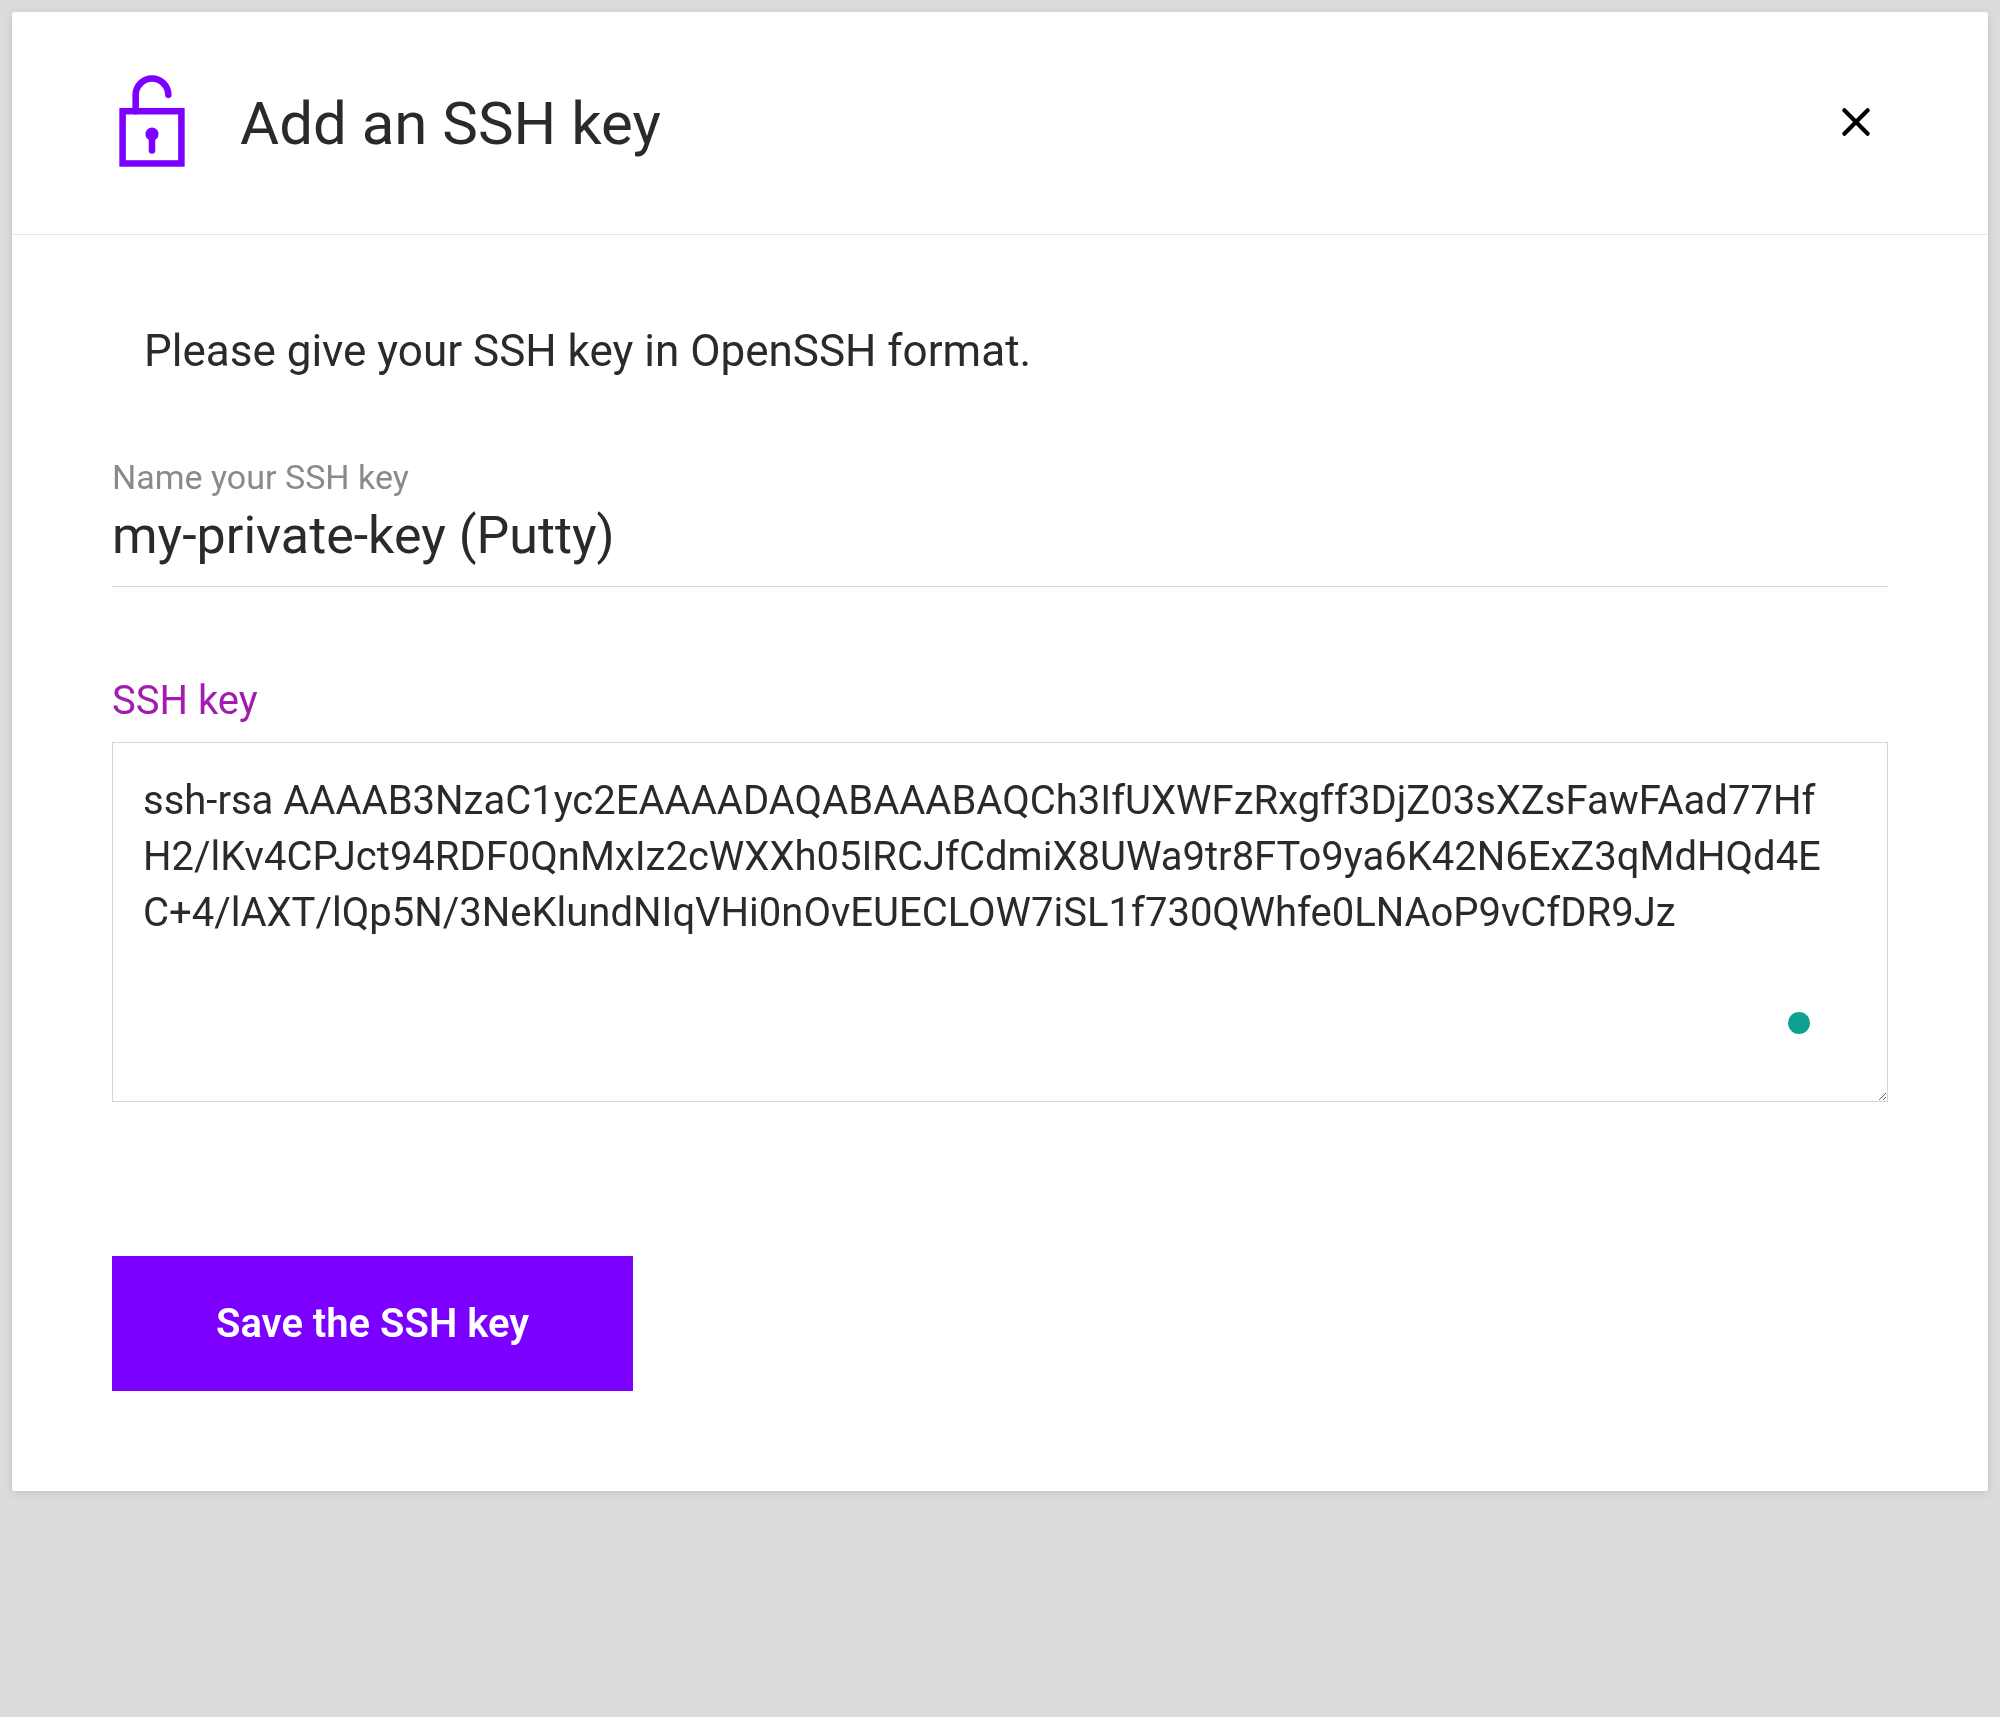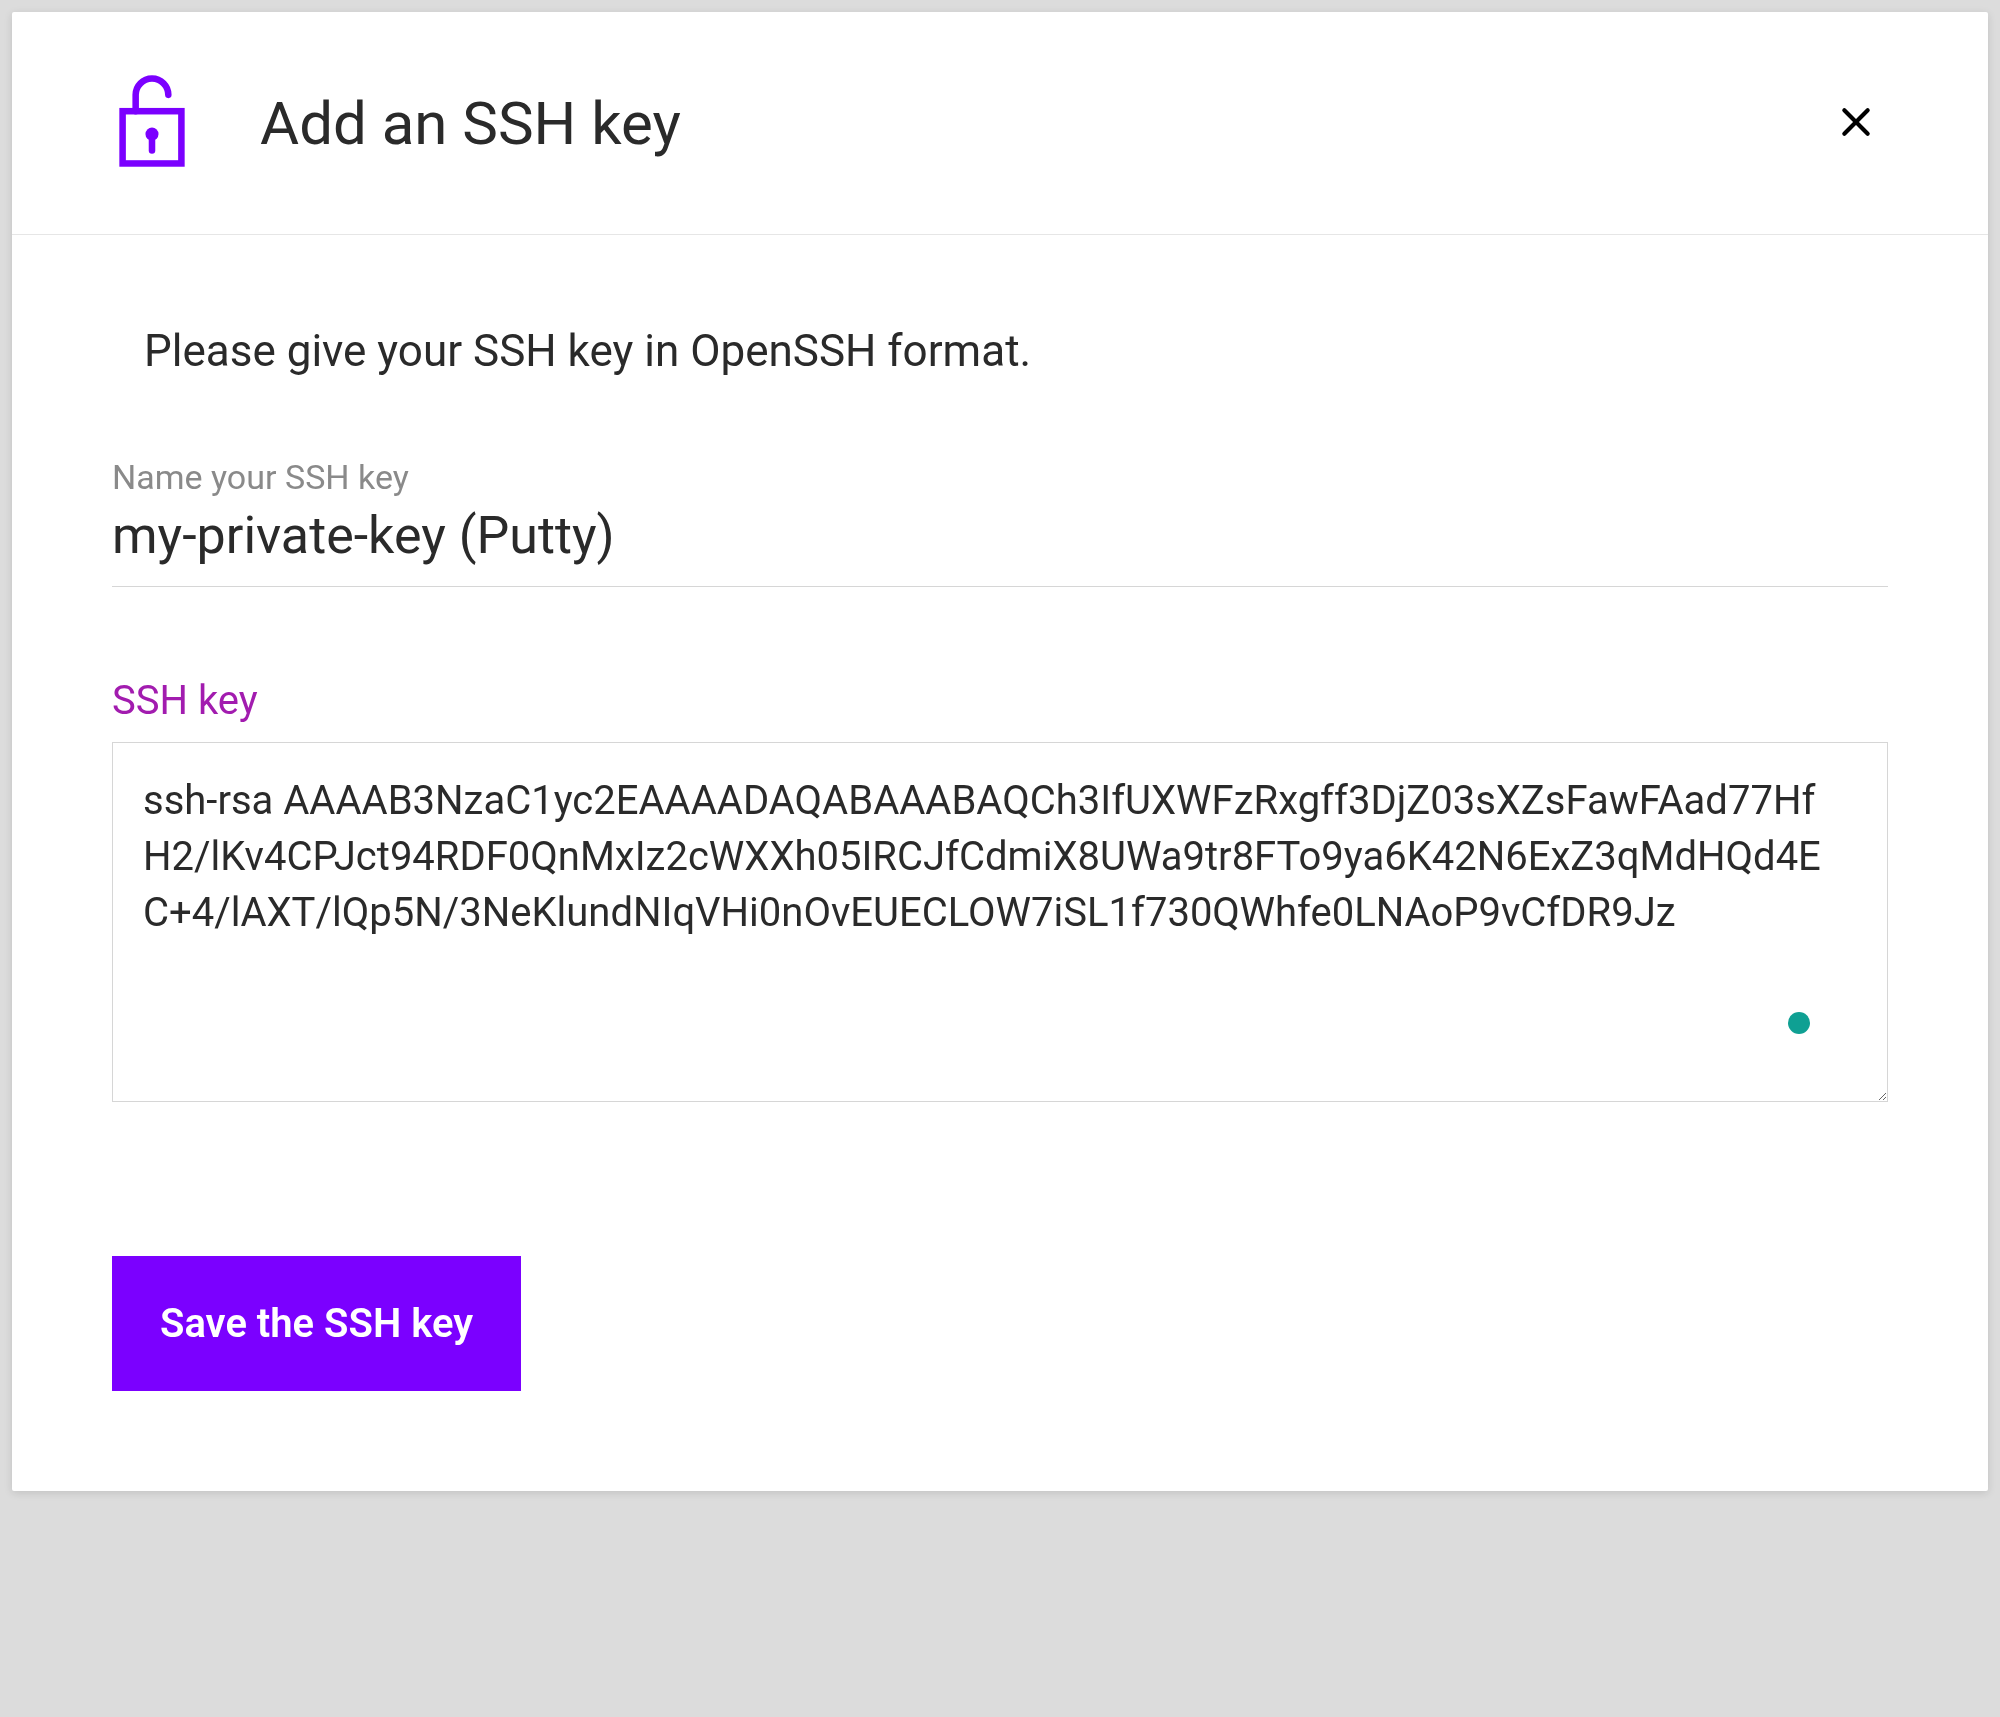--- a/index.html
+++ b/index.html
@@ -24,21 +24,21 @@
     .modal-header {
       display: flex;
       align-items: center;
       justify-content: space-between;
       padding: 60px 100px 60px 100px;
       border-bottom: 1px solid #e6e6e6;
     }
     .header-left {
       display: flex;
       align-items: center;
-      gap: 68px;
+      gap: 48px;
     }
     .lock-icon {
       color: #7b00ff;
       flex-shrink: 0;
     }
     .modal-title {
       font-size: 60px;
       font-weight: 400;
       color: #2a2a2a;
     }
@@ -133,21 +133,21 @@
     }
     .modal-footer {
       padding: 0 100px 100px 100px;
     }
     .save-btn {
       background: #7b00ff;
       color: #fff;
       border: none;
       font-size: 40px;
       font-weight: 600;
-      padding: 44px 48px;
+      padding: 44px 104px;
       cursor: pointer;
       font-family: inherit;
     }
   </style>
 </head>
 <body>
 
 <div class="modal">
   <div class="modal-header">
     <div class="header-left">

